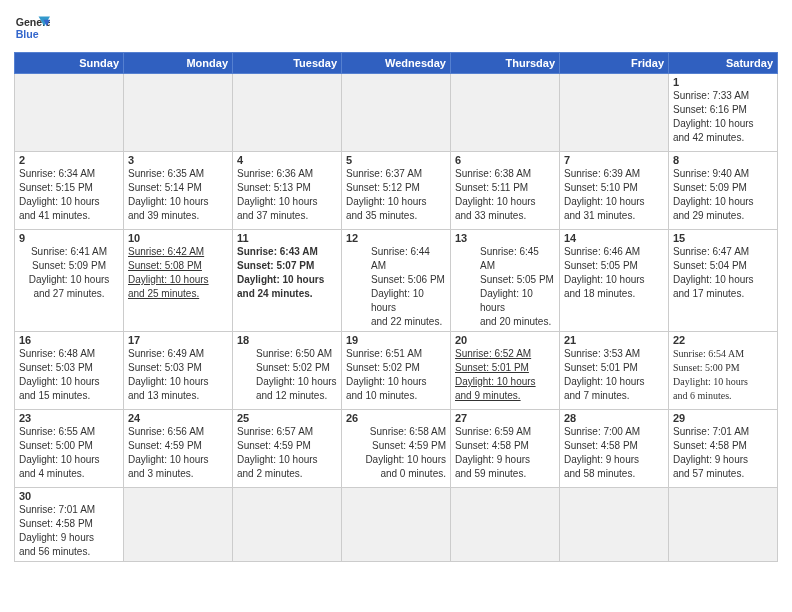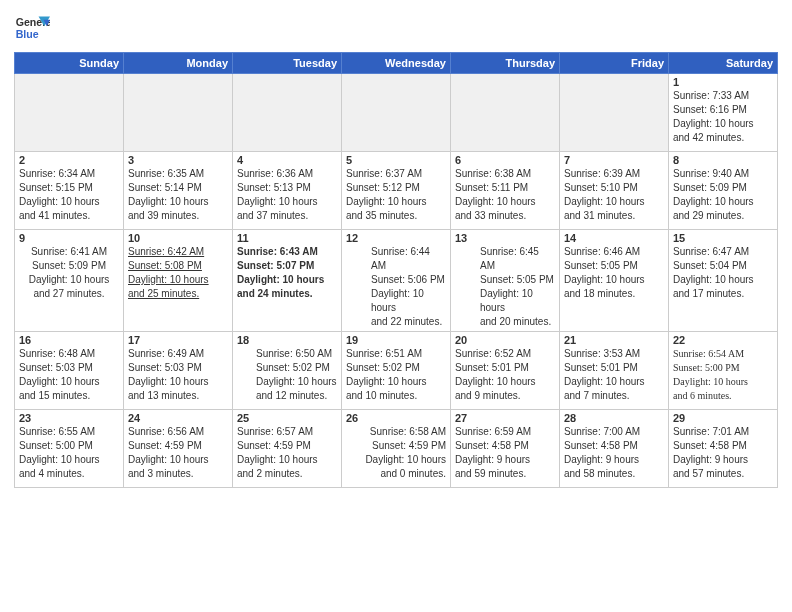--- a/index.html
+++ b/index.html
@@ -257,21 +257,21 @@
           </td>
           <td>
             <span class="day-number">19</span>
             <div class="day-info" style="white-space: pre-line;">Sunrise: 6:51 AM
 Sunset: 5:02 PM
 Daylight: 10 hours
 and 10 minutes.</div>
           </td>
           <td>
             <span class="day-number">20</span>
-            <div class="day-info" style="white-space: pre-line;">Sunrise: 6:52 AM
+            <div class="day-info" style="white-space: pre-line; text-decoration: underline;">Sunrise: 6:52 AM
 Sunset: 5:01 PM
 Daylight: 10 hours
 and 9 minutes.</div>
           </td>
           <td>
             <span class="day-number">21</span>
             <div class="day-info" style="white-space: pre-line;">Sunrise: 3:53 AM
 Sunset: 5:01 PM
 Daylight: 10 hours
 and 7 minutes.</div>
@@ -328,15 +328,30 @@
 and 58 minutes.</div>
           </td>
           <td>
             <span class="day-number">29</span>
             <div class="day-info" style="white-space: pre-line;">Sunrise: 7:01 AM
 Sunset: 4:58 PM
 Daylight: 9 hours
 and 57 minutes.</div>
           </td>
         </tr>
+        <tr>
+          <td class="last-row">
+            <span class="day-number">30</span>
+            <div class="day-info" style="white-space: pre-line;">Sunrise: 7:01 AM
+Sunset: 4:58 PM
+Daylight: 9 hours
+and 56 minutes.</div>
+          </td>
+          <td class="empty last-row"></td>
+          <td class="empty last-row"></td>
+          <td class="empty last-row"></td>
+          <td class="empty last-row"></td>
+          <td class="empty last-row"></td>
+          <td class="empty last-row"></td>
+        </tr>
       </tbody>
   </table>
 </div>
 
 </body></html>

